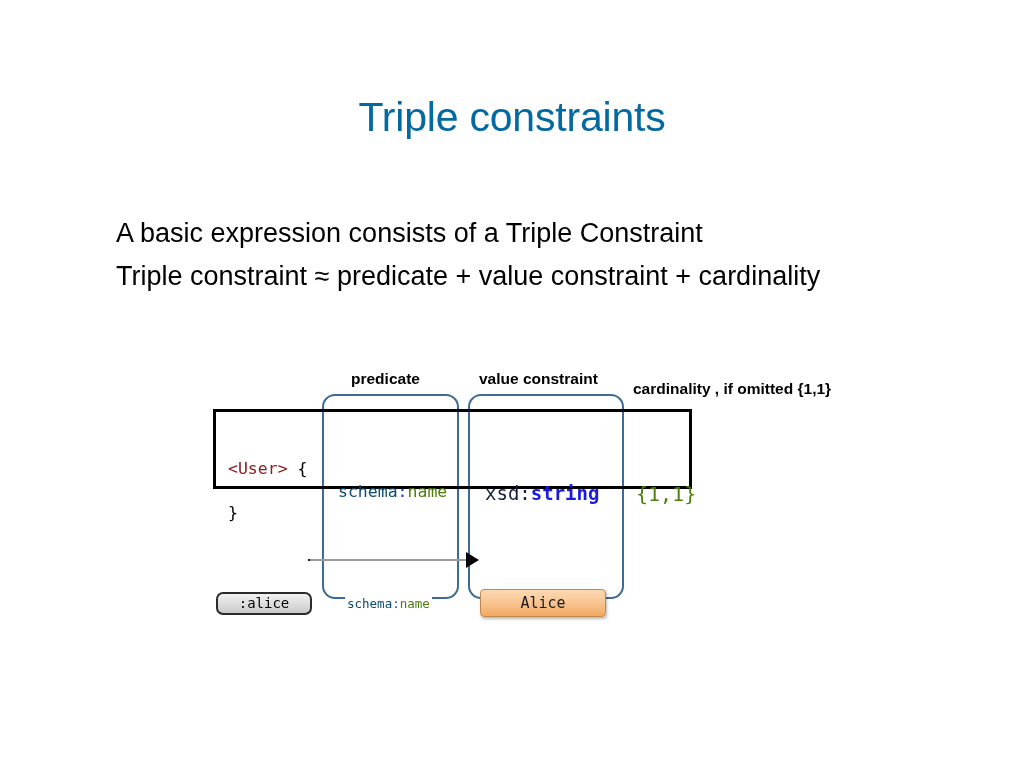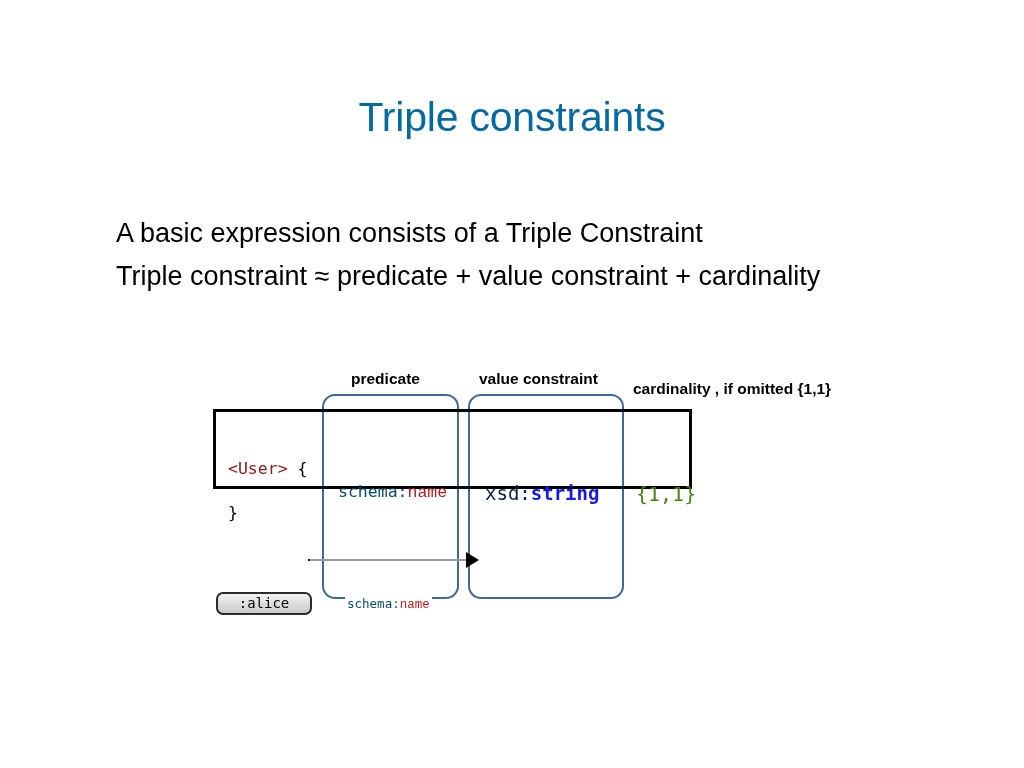--- a/index.html
+++ b/index.html
@@ -131,21 +131,21 @@
   #cardinality-term {
     position: absolute;
     left: 636px;
     top: 438px;
     font-size: 20px;
     color: #4d7c0f;
     white-space: nowrap;
   }
   .ns-prefix { color: #0c4a6e; }
   .ns-colon  { color: #1a3fd0; }
-  .ns-local  { color: #b91c1c; font-family: Liberation Mono, monospace; }
+  .ns-local  { color: #4d7c0f; }
   .xsd-prefix { color: #16213f; }
   .xsd-type   { color: #1a1ae0; font-weight: bold; }
 
   
   #node-alice {
     position: absolute;
     left: 216px;
     top: 548px;
     width: 96px;
     height: 23px;
@@ -253,14 +253,15 @@
   <div id="node-alice" class="mono">:alice</div>
 
   <div id="edge-stub"></div>
   <div id="edge-line"></div>
   <div id="edge-arrowhead"></div>
 
   <div id="edge-label" class="mono">
     <span class="ns-prefix">schema</span><span class="ns-colon">:</span><span class="ns-local">name</span>
   </div>
 
+  <div id="node-value" class="mono">Alice</div>
 
 </div>
 
 </body></html>

